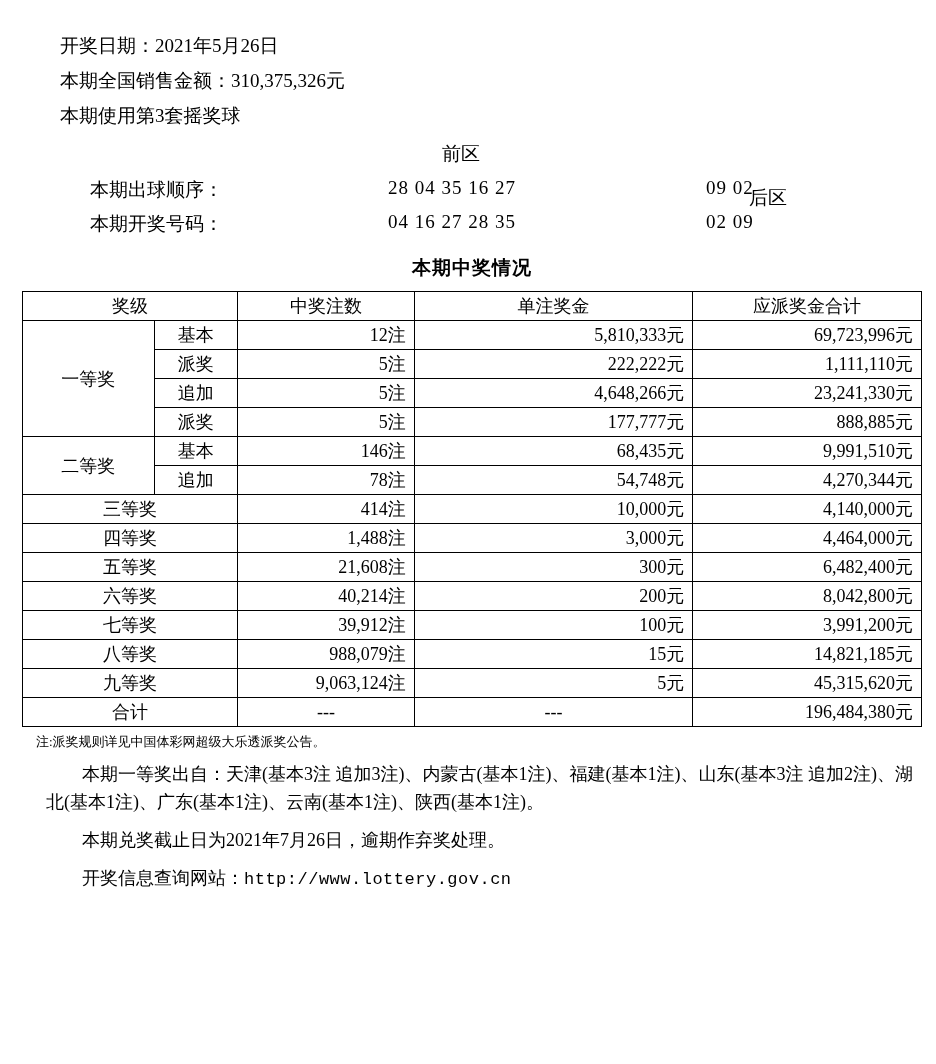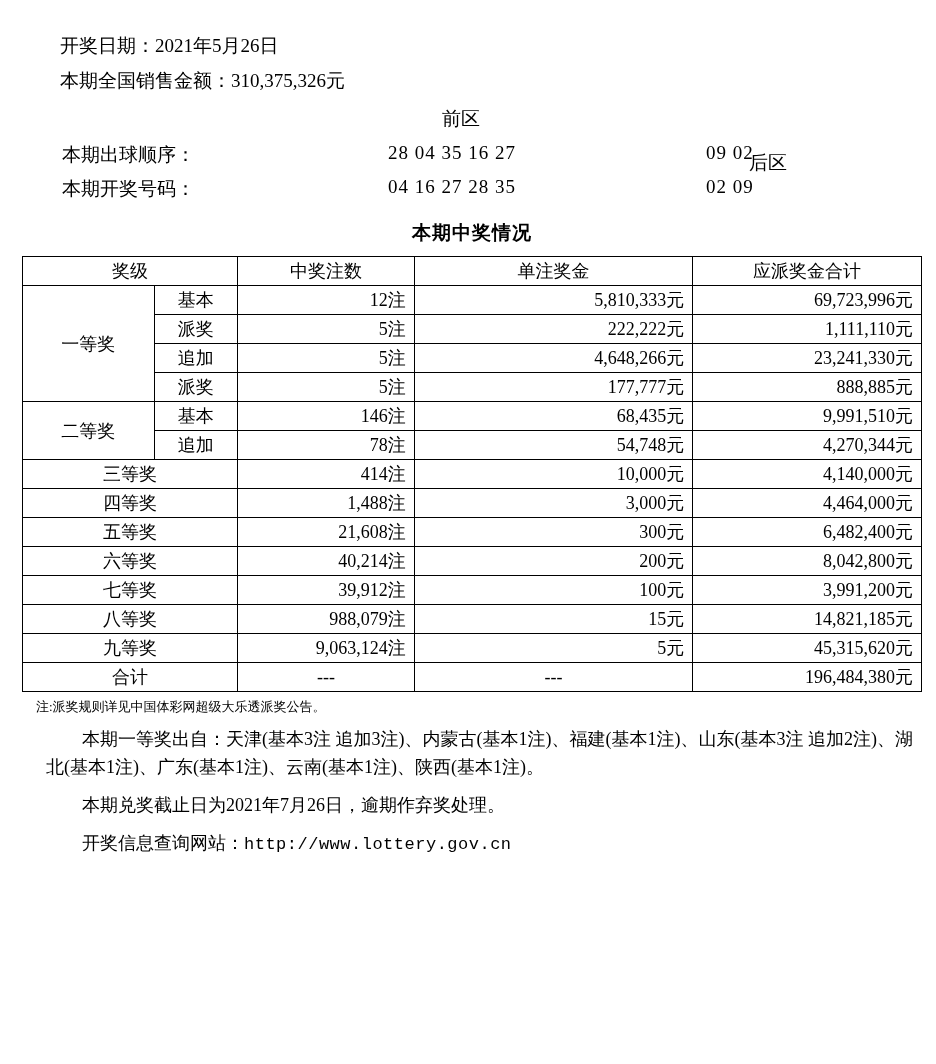--- a/index.html
+++ b/index.html
@@ -45,21 +45,21 @@
     left: 731px;
     margin-top: 44px;
   }
   .ball-row {
     position: relative;
     height: 34px;
     font-size: 19px;
   }
   .ball-row .label {
     position: absolute;
-    left: 44px;
+    left: 72px;
     top: 0;
     white-space: nowrap;
   }
   .ball-row .front {
     position: absolute;
     left: 370px;
     top: 0;
     letter-spacing: 1px;
     white-space: nowrap;
   }
@@ -121,20 +121,21 @@
     letter-spacing: 0.5px;
   }
 </style>
 </head>
 <body>
 
 <div class="page">
 
   <div class="head-line first">开奖日期：2021年5月26日</div>
   <div class="head-line">本期全国销售金额：310,375,326元</div>
+  <div class="head-line">本期使用第3套摇奖球</div>
 
   <div class="ball-header">
     <span class="zone-front">前区</span>
     <span class="zone-back">后区</span>
   </div>
 
   <div class="ball-row">
     <span class="label">本期出球顺序：</span>
     <span class="front">28  04  35  16  27</span>
     <span class="back">09  02</span>

